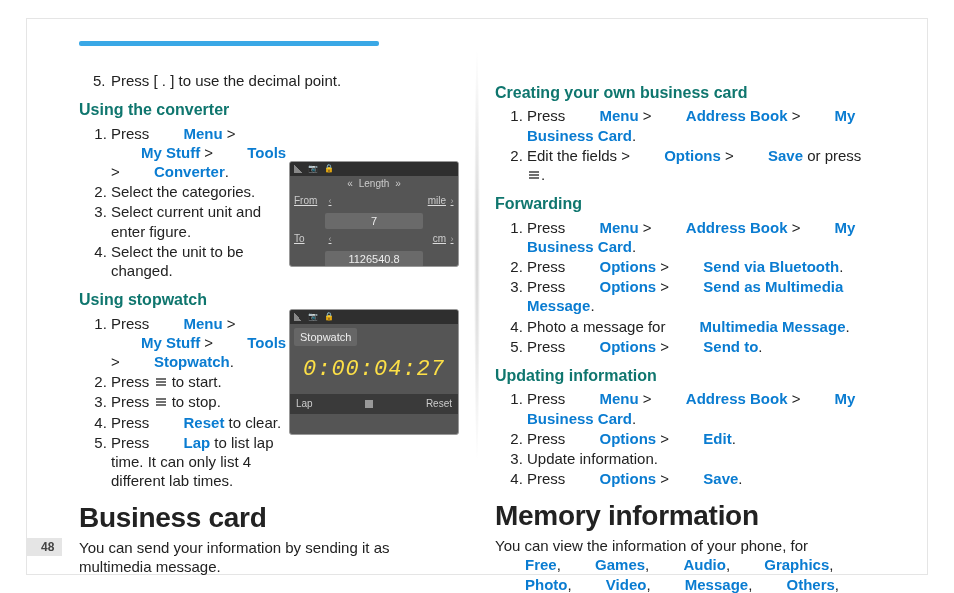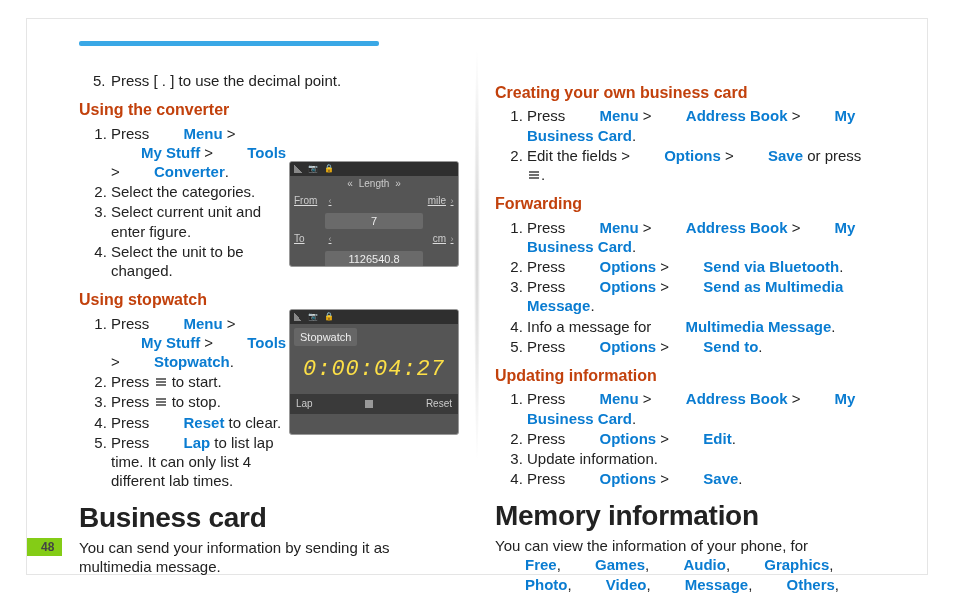--- a/index.html
+++ b/index.html
@@ -61,39 +61,39 @@
     font-size: 28px;
     font-weight: 700;
     margin: 10px 0 2px 0;
     color: #222;
     letter-spacing: -0.3px;
   }
   h2 {
     font-size: 16px;
     font-weight: 700;
     margin: 10px 0 3px 0;
-    color: #c2410c;
+    color: #0f766e;
   }
   ol {
     margin: 0 0 6px 0;
     padding-left: 32px;
     list-style-position: outside;
   }
   ol.continue { counter-reset: li 4; }
   ol.continue > li { counter-increment: li; list-style: none; position: relative; }
   ol.continue > li::before { content: counter(li) "."; position: absolute; left: -18px; }
   li { margin-bottom: 1px; }
   .link { color: #0a7cd1; font-weight: 700; padding-left: 30px; }
   .gt { color: #222; }
   p.intro { margin: 0 0 6px 0; }
   .page-num {
     position: absolute;
     left: 0px;
     bottom: 18px;
-    background: #84cc16;
+    background: #e5e5e5;
     color: #444;
     font-size: 12px;
     font-weight: 700;
     padding: 2px 8px 2px 14px;
   }
   .icon-key {
     display: inline-block;
     width: 14px;
     height: 14px;
     vertical-align: -2px;
@@ -298,21 +298,21 @@
           <span>Press </span>
           <span class="link">Options</span> &gt;
           <span class="link">Send via Bluetooth</span><span>.</span>
         </li>
         <li>
           <span>Press </span>
           <span class="link">Options</span> &gt;
           <span class="link">Send as Multimedia Message</span><span>.</span>
         </li>
         <li>
-          <span>Info a message for </span>
+          <span>Photo a message for </span>
           <span class="link">Multimedia Message</span><span>.</span>
         </li>
         <li>
           <span>Press </span>
           <span class="link">Options</span> &gt;
           <span class="link">Send to</span><span>.</span>
         </li>
       </ol>
 
       <h2>Updating information</h2>

